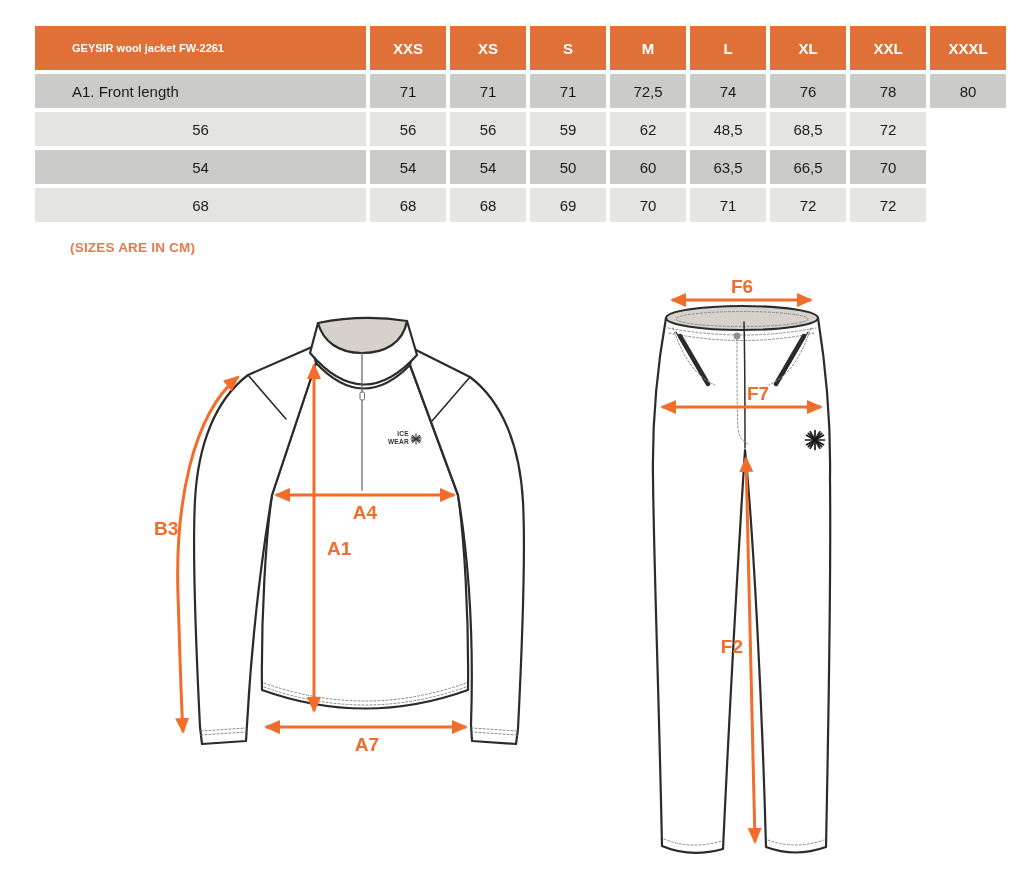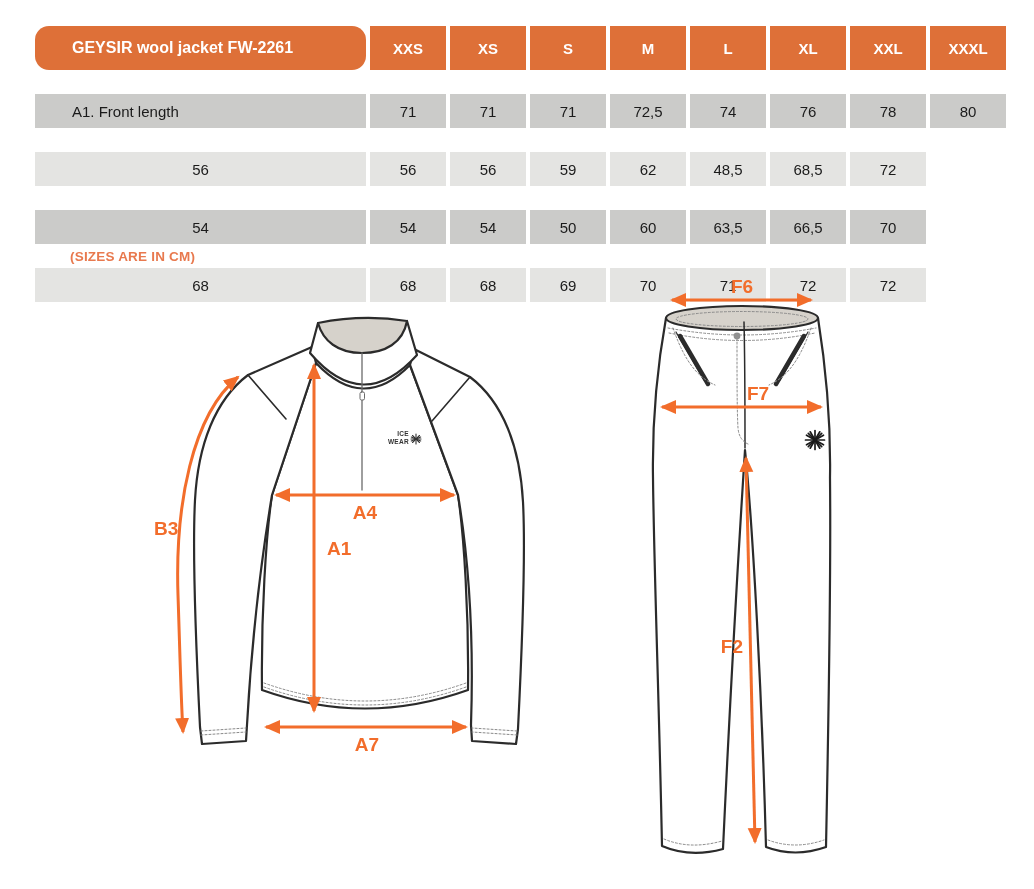--- a/index.html
+++ b/index.html
@@ -2,27 +2,27 @@
 <html><head>
 <meta charset="utf-8">
 <style>
   html,body{margin:0;padding:0;background:#ffffff;}
   body{width:1034px;height:889px;position:relative;overflow:hidden;
        font-family:"Liberation Sans", sans-serif;color:#1b1b1b;}
   .table-wrap{position:absolute;left:35px;top:26px;width:971px;}
   .grid-row{display:grid;grid-template-columns:331px repeat(8,1fr);column-gap:4px;margin-bottom:4px;}
   .th,.td{display:flex;align-items:center;justify-content:center;font-size:15px;}
   .thead .th{background:#DE7038;color:#ffffff;font-weight:bold;height:44px;}
-  .th.title{justify-content:flex-start;padding-left:37px;font-size:16px;border-radius:14px;}
-  .trow .td{height:34px;margin-top:20px;}
+  .th.title{justify-content:flex-start;padding-left:37px;font-size:11px;}
+  .trow .td{height:34px;}
   .trow .td.label{justify-content:flex-start;padding-left:37px;}
   .trow.dark .td{background:#CBCBC9;}
   .trow.light .td{background:#E4E4E2;}
   .sizes-note{position:absolute;left:70px;top:240px;font-size:13.5px;font-weight:bold;
-              color:#E8794E;letter-spacing:.2px;margin-top:9px;}
+              color:#E8794E;letter-spacing:.2px;}
   .diagram{position:absolute;}
   #jacket-svg{left:140px;top:295px;}
   #pants-svg{left:645px;top:278px;}
   svg text.dim{font-family:"Liberation Sans",sans-serif;font-size:19px;font-weight:bold;fill:#F26D2B;}
   svg text.logo{font-family:"Liberation Sans",sans-serif;font-size:6.5px;font-weight:bold;fill:#333;letter-spacing:.3px;}
 </style>
 </head>
 <body>
 
 <div class="table-wrap">

